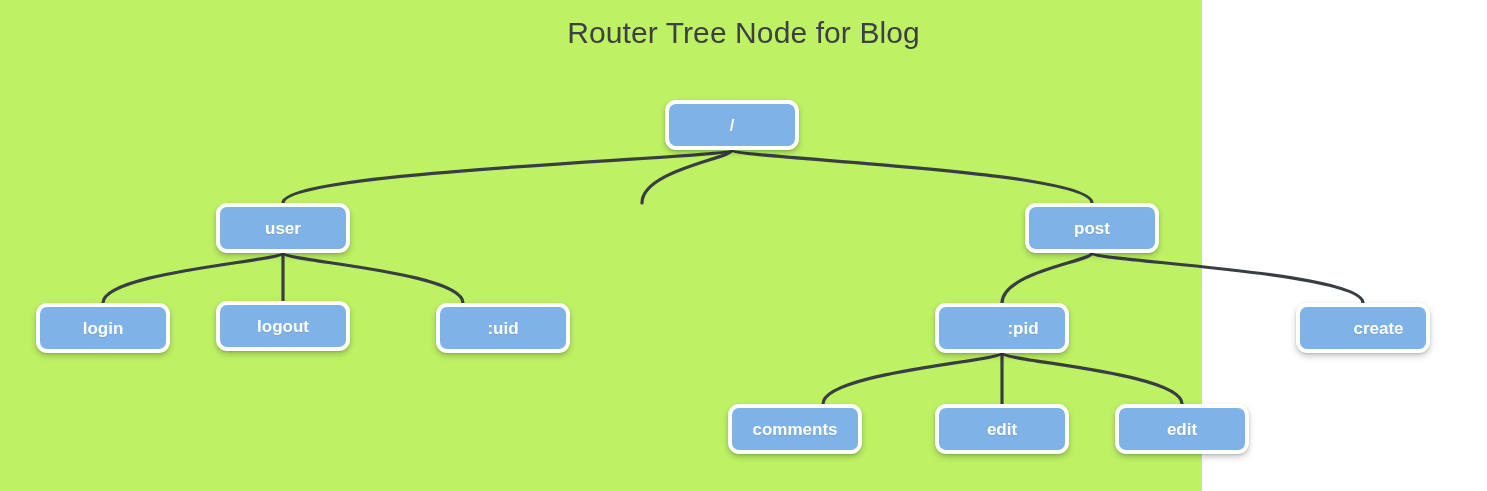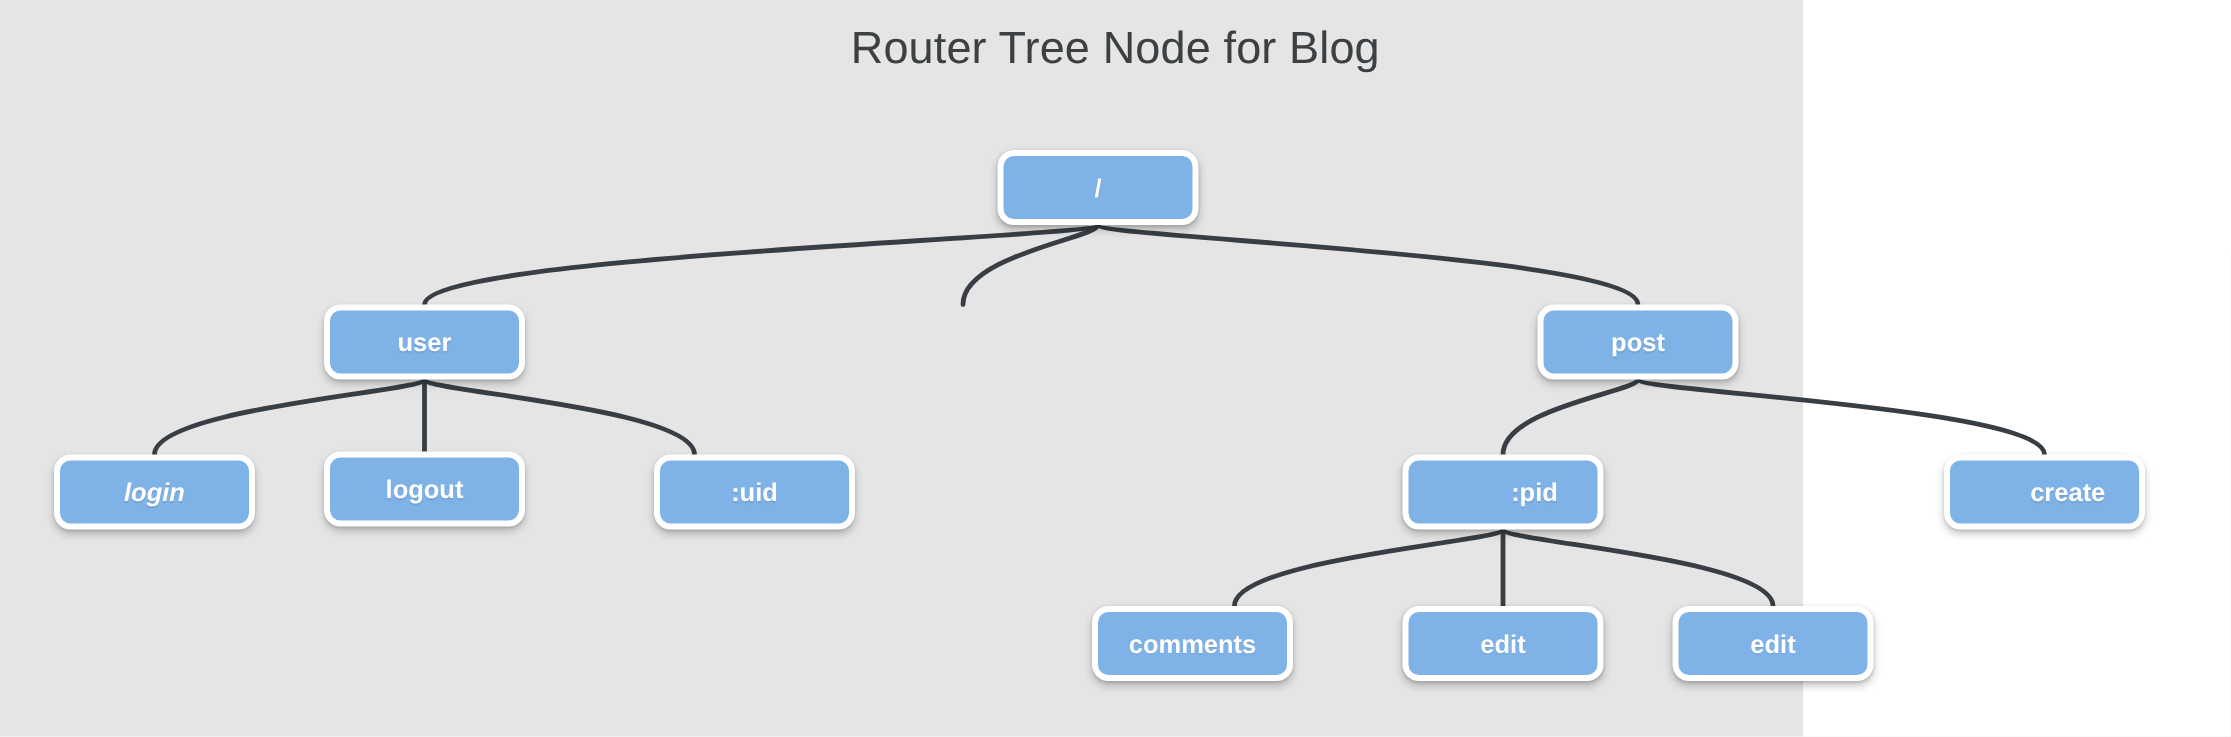--- a/index.html
+++ b/index.html
@@ -11,21 +11,21 @@
   body {
     font-family: "Liberation Sans", sans-serif;
     width: 1487px;
     height: 491px;
     overflow: hidden;
   }
   #stage {
     position: relative;
     width: 1202px;
     height: 491px;
-    background: #e5e5e5;
+    background: #bef264;
   }
   #diagram-title {
     position: absolute;
     left: 0;
     top: 16px;
     width: 1487px;
     text-align: center;
     font-size: 30px;
     font-weight: 400;
     color: #3c4043;
@@ -95,21 +95,21 @@
   <div id="node-layer">
       <div class="tree-node" style="left: 665px; top: 100px;">
         <span class="node-label">/</span>
       </div>
       <div class="tree-node" style="left: 216px; top: 203px;">
         <span class="node-label">user</span>
       </div>
       <div class="tree-node" style="left: 1025px; top: 203px;">
         <span class="node-label">post</span>
       </div>
-      <div class="tree-node" style="left: 36px; top: 303px; font-style: italic;">
+      <div class="tree-node" style="left: 36px; top: 303px;">
         <span class="node-label">login</span>
       </div>
       <div class="tree-node" style="left: 216px; top: 301px;">
         <span class="node-label">logout</span>
       </div>
       <div class="tree-node" style="left: 396px; top: 303px; margin-left: 40px;">
         <span class="node-label">:uid</span>
       </div>
       <div class="tree-node" style="left: 935px; top: 303px; padding-left: 42px;">
         <span class="node-label">:pid</span>

